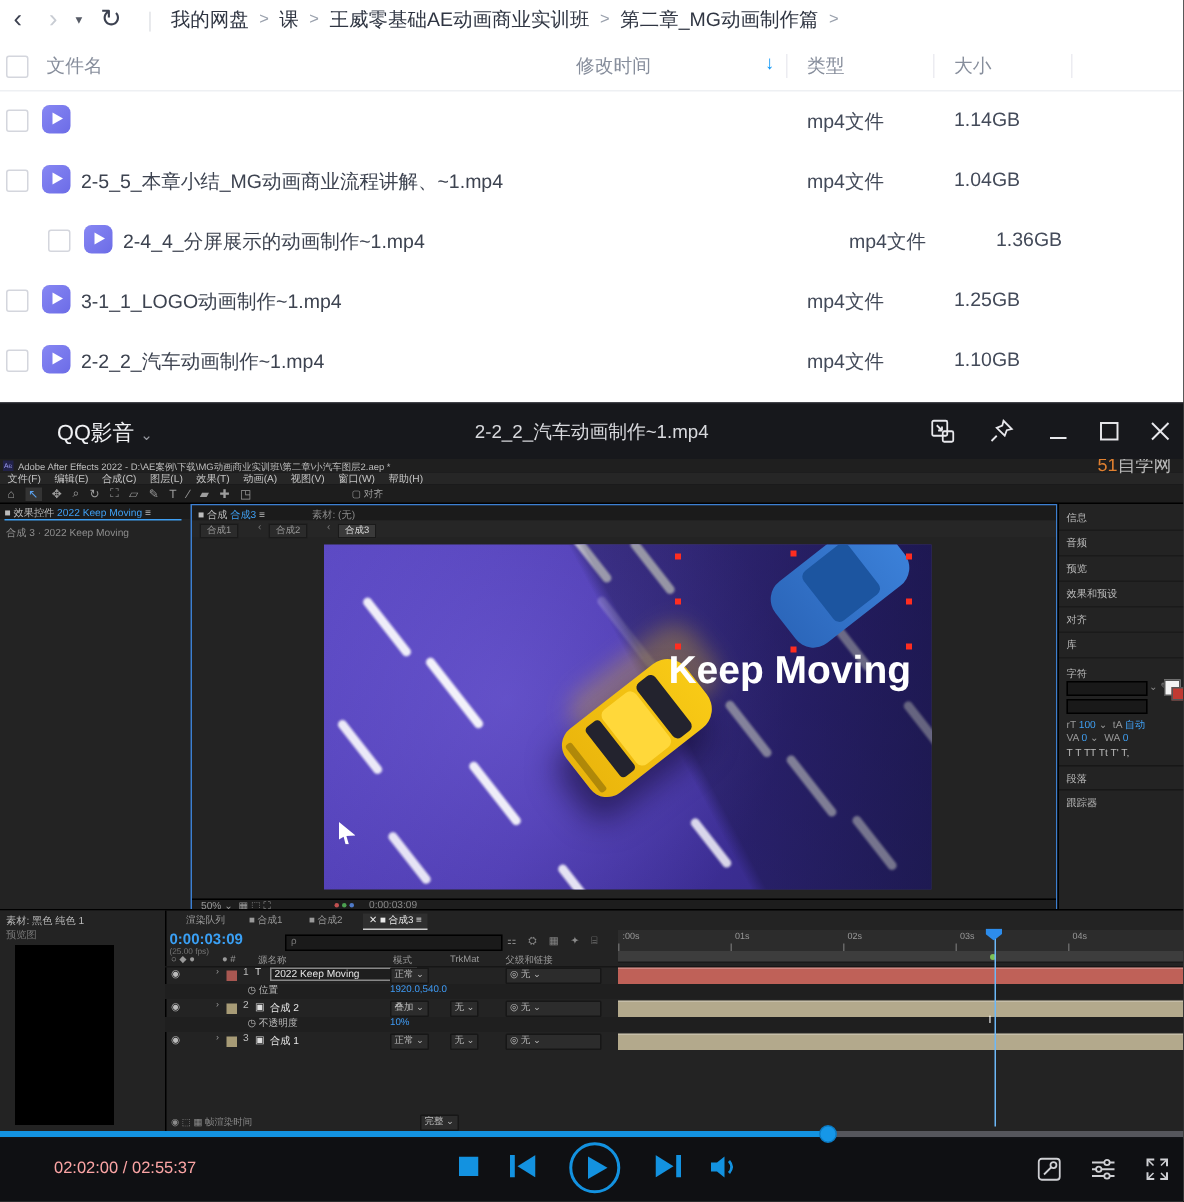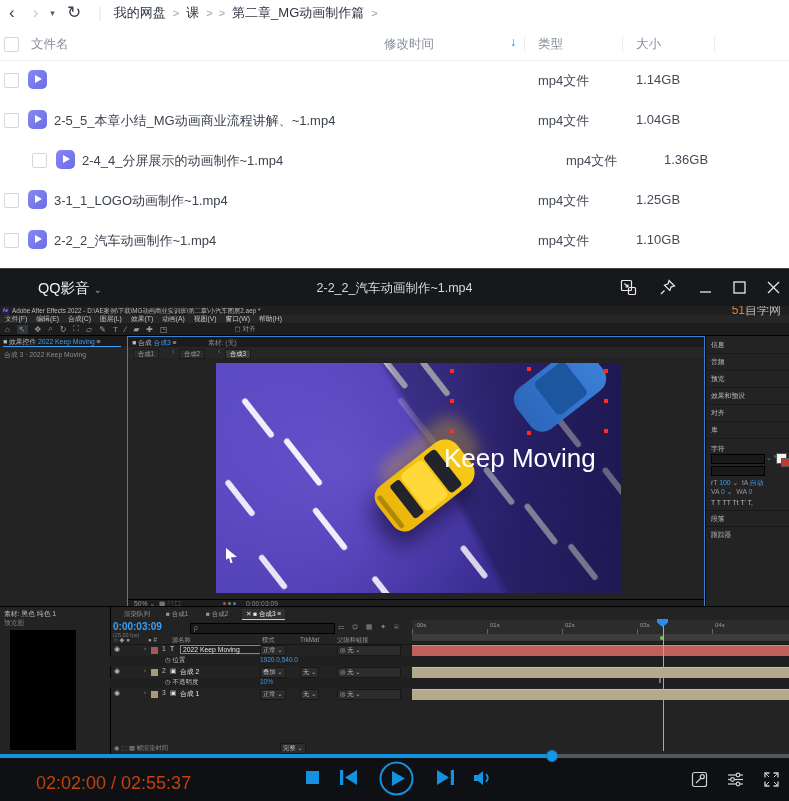--- a/index.html
+++ b/index.html
@@ -50,21 +50,21 @@
   .aetab{font-size:6.8px;color:#bbb;white-space:nowrap;}
   .blue{color:#3f9ff2;}
   #frame{position:absolute;left:216px;top:57px;width:405px;height:230px;overflow:hidden;
          background:radial-gradient(circle at 30% 45%, rgba(150,130,255,.28), rgba(0,0,0,0) 60%),
                     linear-gradient(118deg,#5a48c2 0%,#4c3aae 45%,#3b2d92 72%,#2f2878 100%);}
   #frame-dark{position:absolute;left:0;top:0;width:100%;height:100%;
          background:linear-gradient(62deg, rgba(0,0,0,0) 54%, rgba(12,12,44,.38) 56%, rgba(8,8,34,.55) 100%);}
   .streak{position:absolute;background:#fff;height:6px;border-radius:3px;transform:rotate(52deg);filter:blur(.6px);}
   #year{position:absolute;left:228px;top:4px;width:165px;text-align:center;color:#fff;
         font-size:64px;line-height:1;font-weight:500;letter-spacing:0px;}
-  #slogan{position:absolute;left:228px;top:68px;width:165px;color:#fff;font-size:26px;font-weight:400;margin-top:12px;}
+  #slogan{position:absolute;left:228px;top:68px;width:165px;text-align:center;color:#fff;font-size:26px;font-weight:700;}
   .rhandle{position:absolute;width:4px;height:4px;background:#ff2d20;}
   #ycar{position:absolute;left:182px;top:72px;width:54px;height:100px;transform:rotate(52deg);}
   #ycar .body{position:absolute;left:0;top:0;width:54px;height:100px;border-radius:16px 16px 14px 14px;
         background:linear-gradient(180deg,#f8ca16,#eab50c);box-shadow:10px 12px 20px rgba(15,8,40,.55);}
   #ycar .blur{position:absolute;left:-16px;top:-18px;width:54px;height:100px;border-radius:16px;
         background:rgba(242,195,25,.30);filter:blur(7px);}
   #ycar .wf{position:absolute;left:4px;top:20px;width:46px;height:15px;background:#23232e;border-radius:4px;}
   #ycar .roof{position:absolute;left:4px;top:37px;width:46px;height:28px;background:#ffd83a;border-radius:5px;}
   #ycar .wr{position:absolute;left:6px;top:67px;width:42px;height:12px;background:#23232e;border-radius:3px;}
   #ycar .bmp{position:absolute;left:7px;top:91px;width:40px;height:5px;background:rgba(0,0,0,.25);border-radius:2px;}
@@ -83,41 +83,42 @@
            font-size:6.3px;color:#bbb;padding:0 2px;line-height:8px;white-space:nowrap;}
   #ph-head{position:absolute;width:11px;height:8px;background:#2d8ceb;z-index:4;
            clip-path:polygon(0 0,100% 0,100% 45%,50% 100%,0 45%);}
   
   #qq-progress{position:absolute;left:0;top:484px;width:789px;height:6px;z-index:8;cursor:pointer;}
   #prog-fill{position:absolute;left:0;top:1px;height:4px;background:#1392e0;}
   #prog-rail{position:absolute;top:1px;height:4px;right:0;background:#55565c;}
   #prog-handle{position:absolute;top:-3px;width:12px;height:12px;border-radius:50%;background:#1697e8;
                border:1px solid #0c7ac2;box-sizing:border-box;}
   #qq-controls{position:absolute;left:0;top:490px;width:789px;height:43px;background:#0f1013;}
-  #qq-time{position:absolute;left:36px;top:14px;font-size:18px;color:#c2410c;}
+  #qq-time{position:absolute;left:36px;top:14px;font-size:11px;color:#fca5a5;}
   .cbtn{position:absolute;cursor:pointer;}
   .cbtn svg{display:block;}
 </style>
 </head>
 <body>
 
 <div id="root">
 
   <section id="fm">
     <div id="fm-toolbar">
       <span class="navbtn">‹</span>
       <span class="navbtn dis">›</span>
       <span class="navcaret">▾</span>
       <span class="navbtn">↻</span>
       <span class="navdiv">|</span>
       <div id="crumbs">
           <div class="crumb">我的网盘</div>
           <div class="csep">&gt;</div>
           <div class="crumb">课</div>
           <div class="csep">&gt;</div>
+          <div class="crumb">王威零基础AE动画商业实训班</div>
           <div class="csep">&gt;</div>
           <div class="crumb">第二章_MG动画制作篇</div>
           <div class="csep">&gt;</div>
         </div>
     </div>
     <div id="fm-header">
       <span class="chk" style="left:4px;top:9px;"></span>
       <span class="abs" style="left:31px;top:8px;">文件名</span>
       <span class="abs" style="left:384px;top:8px;">修改时间</span>
       <span class="abs" style="left:510px;top:7px;color:#0b95f6;font-weight:bold;">↓</span>

